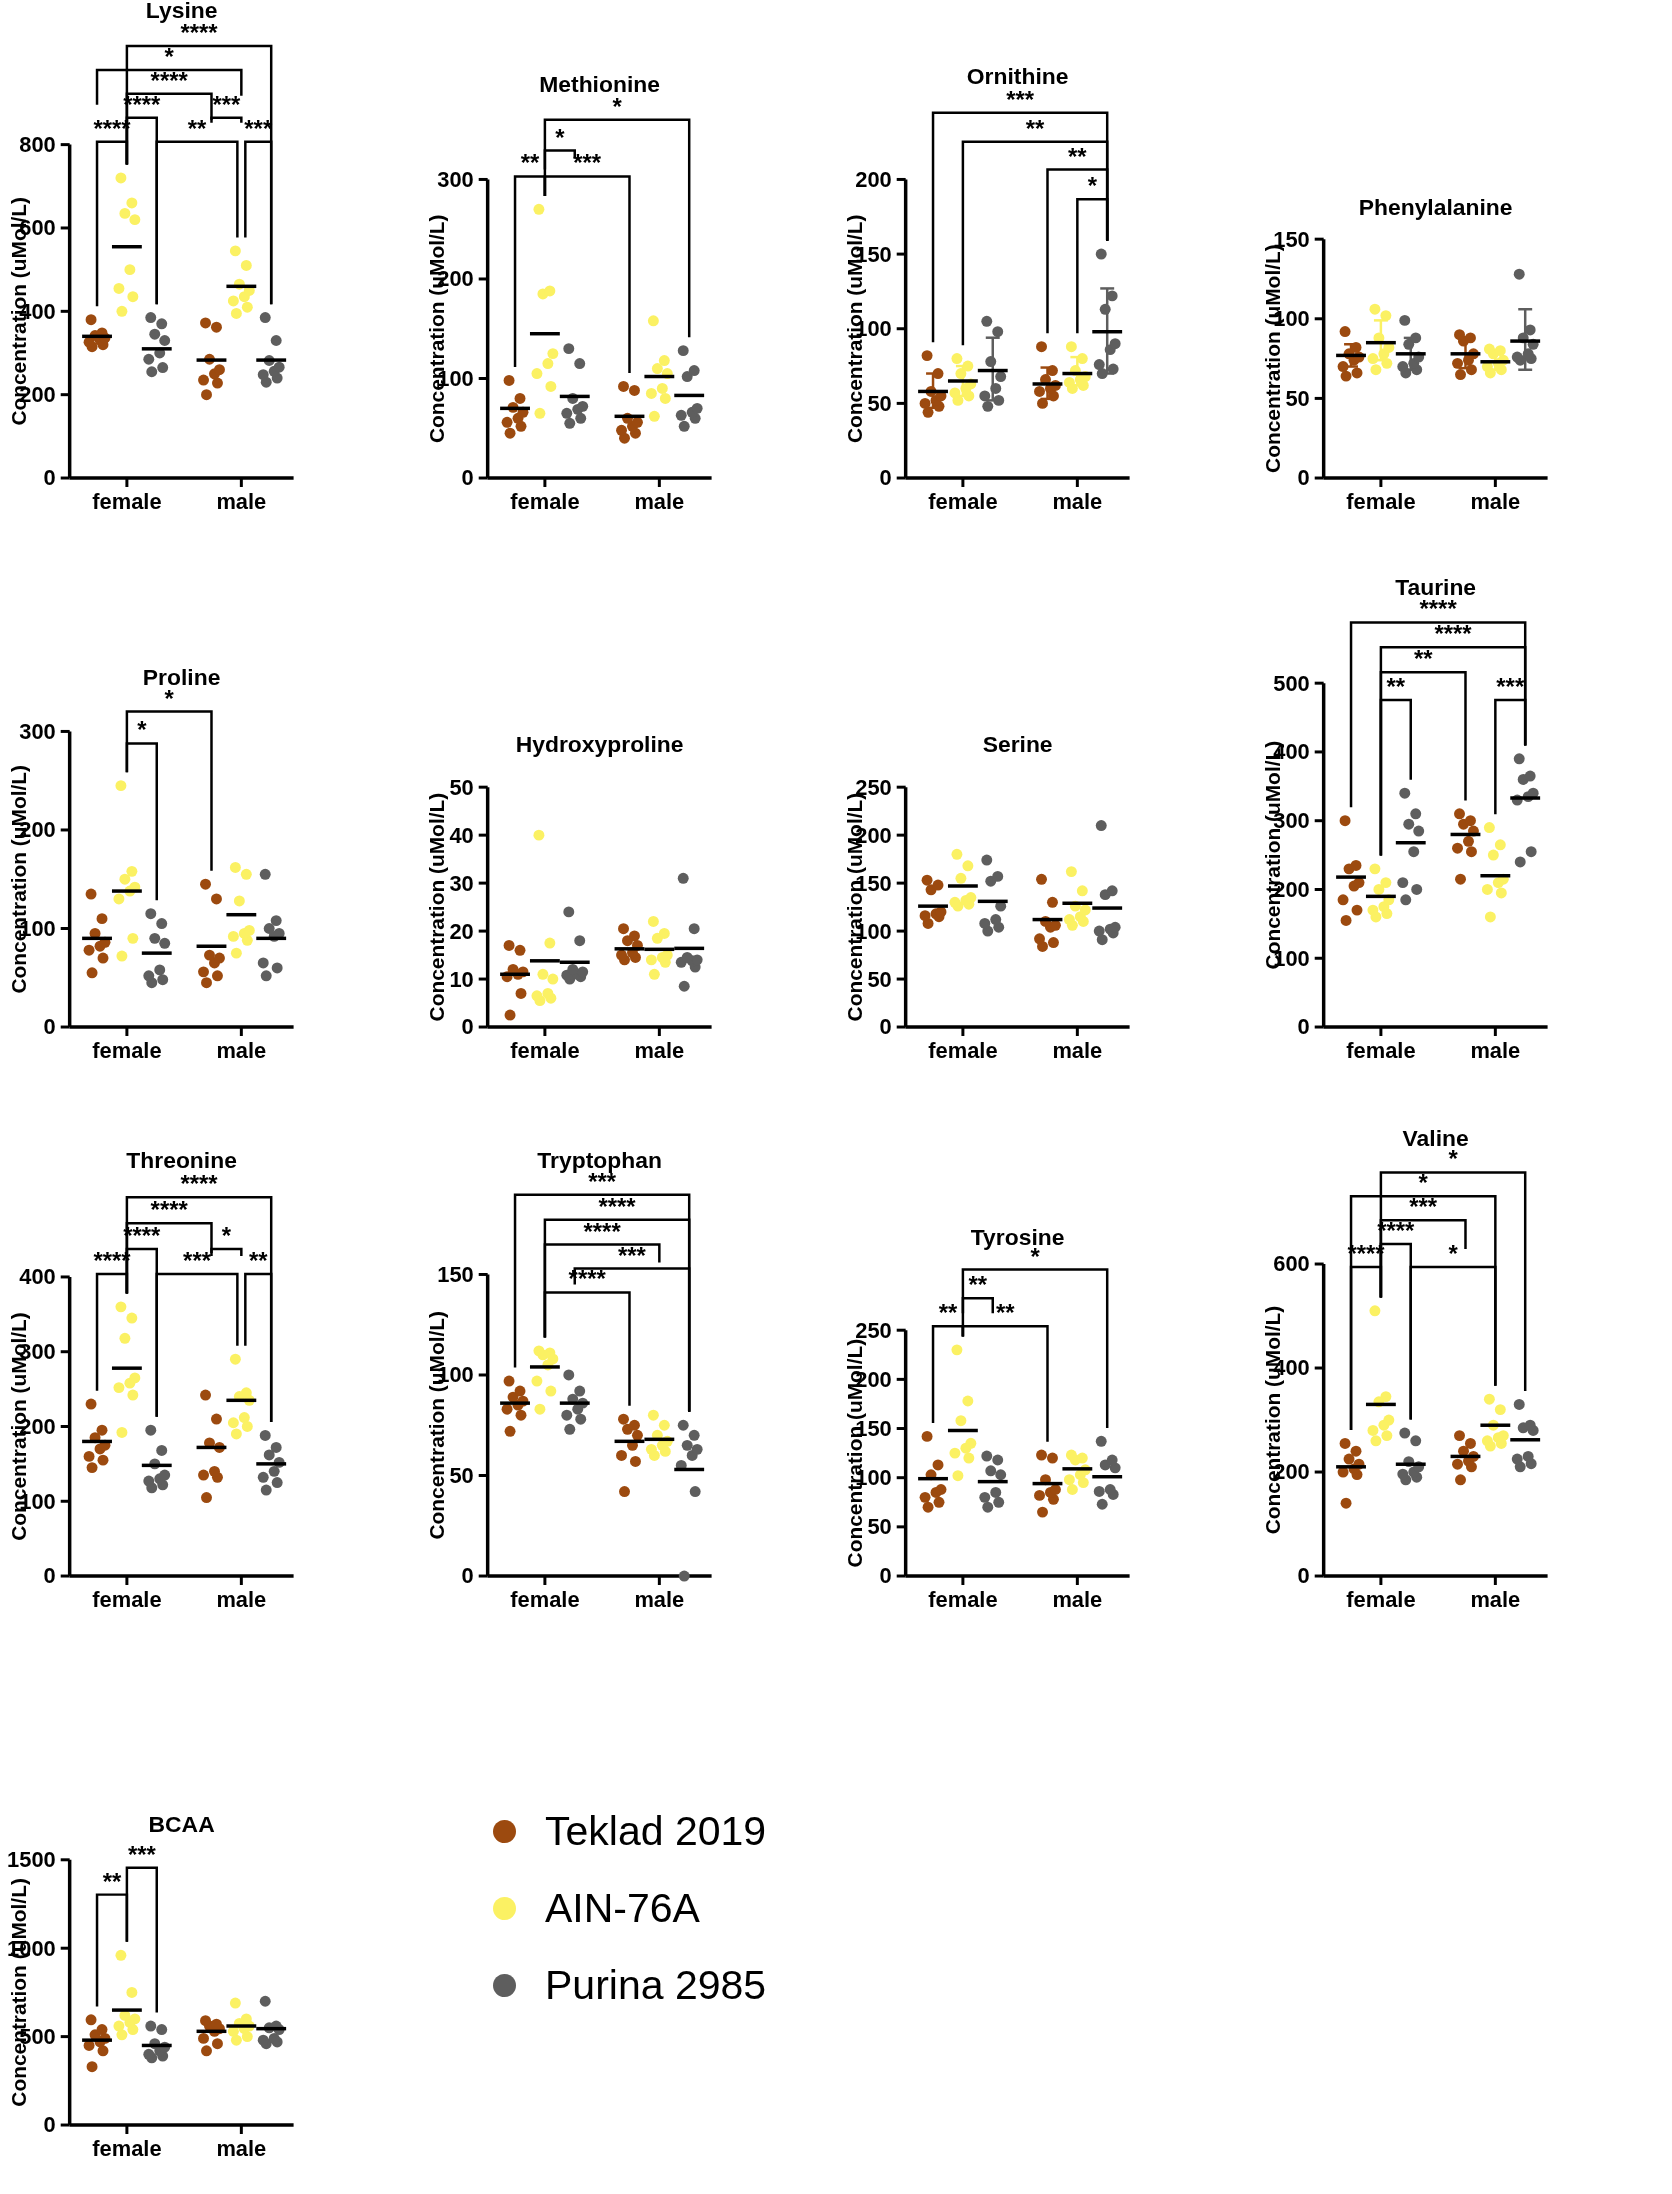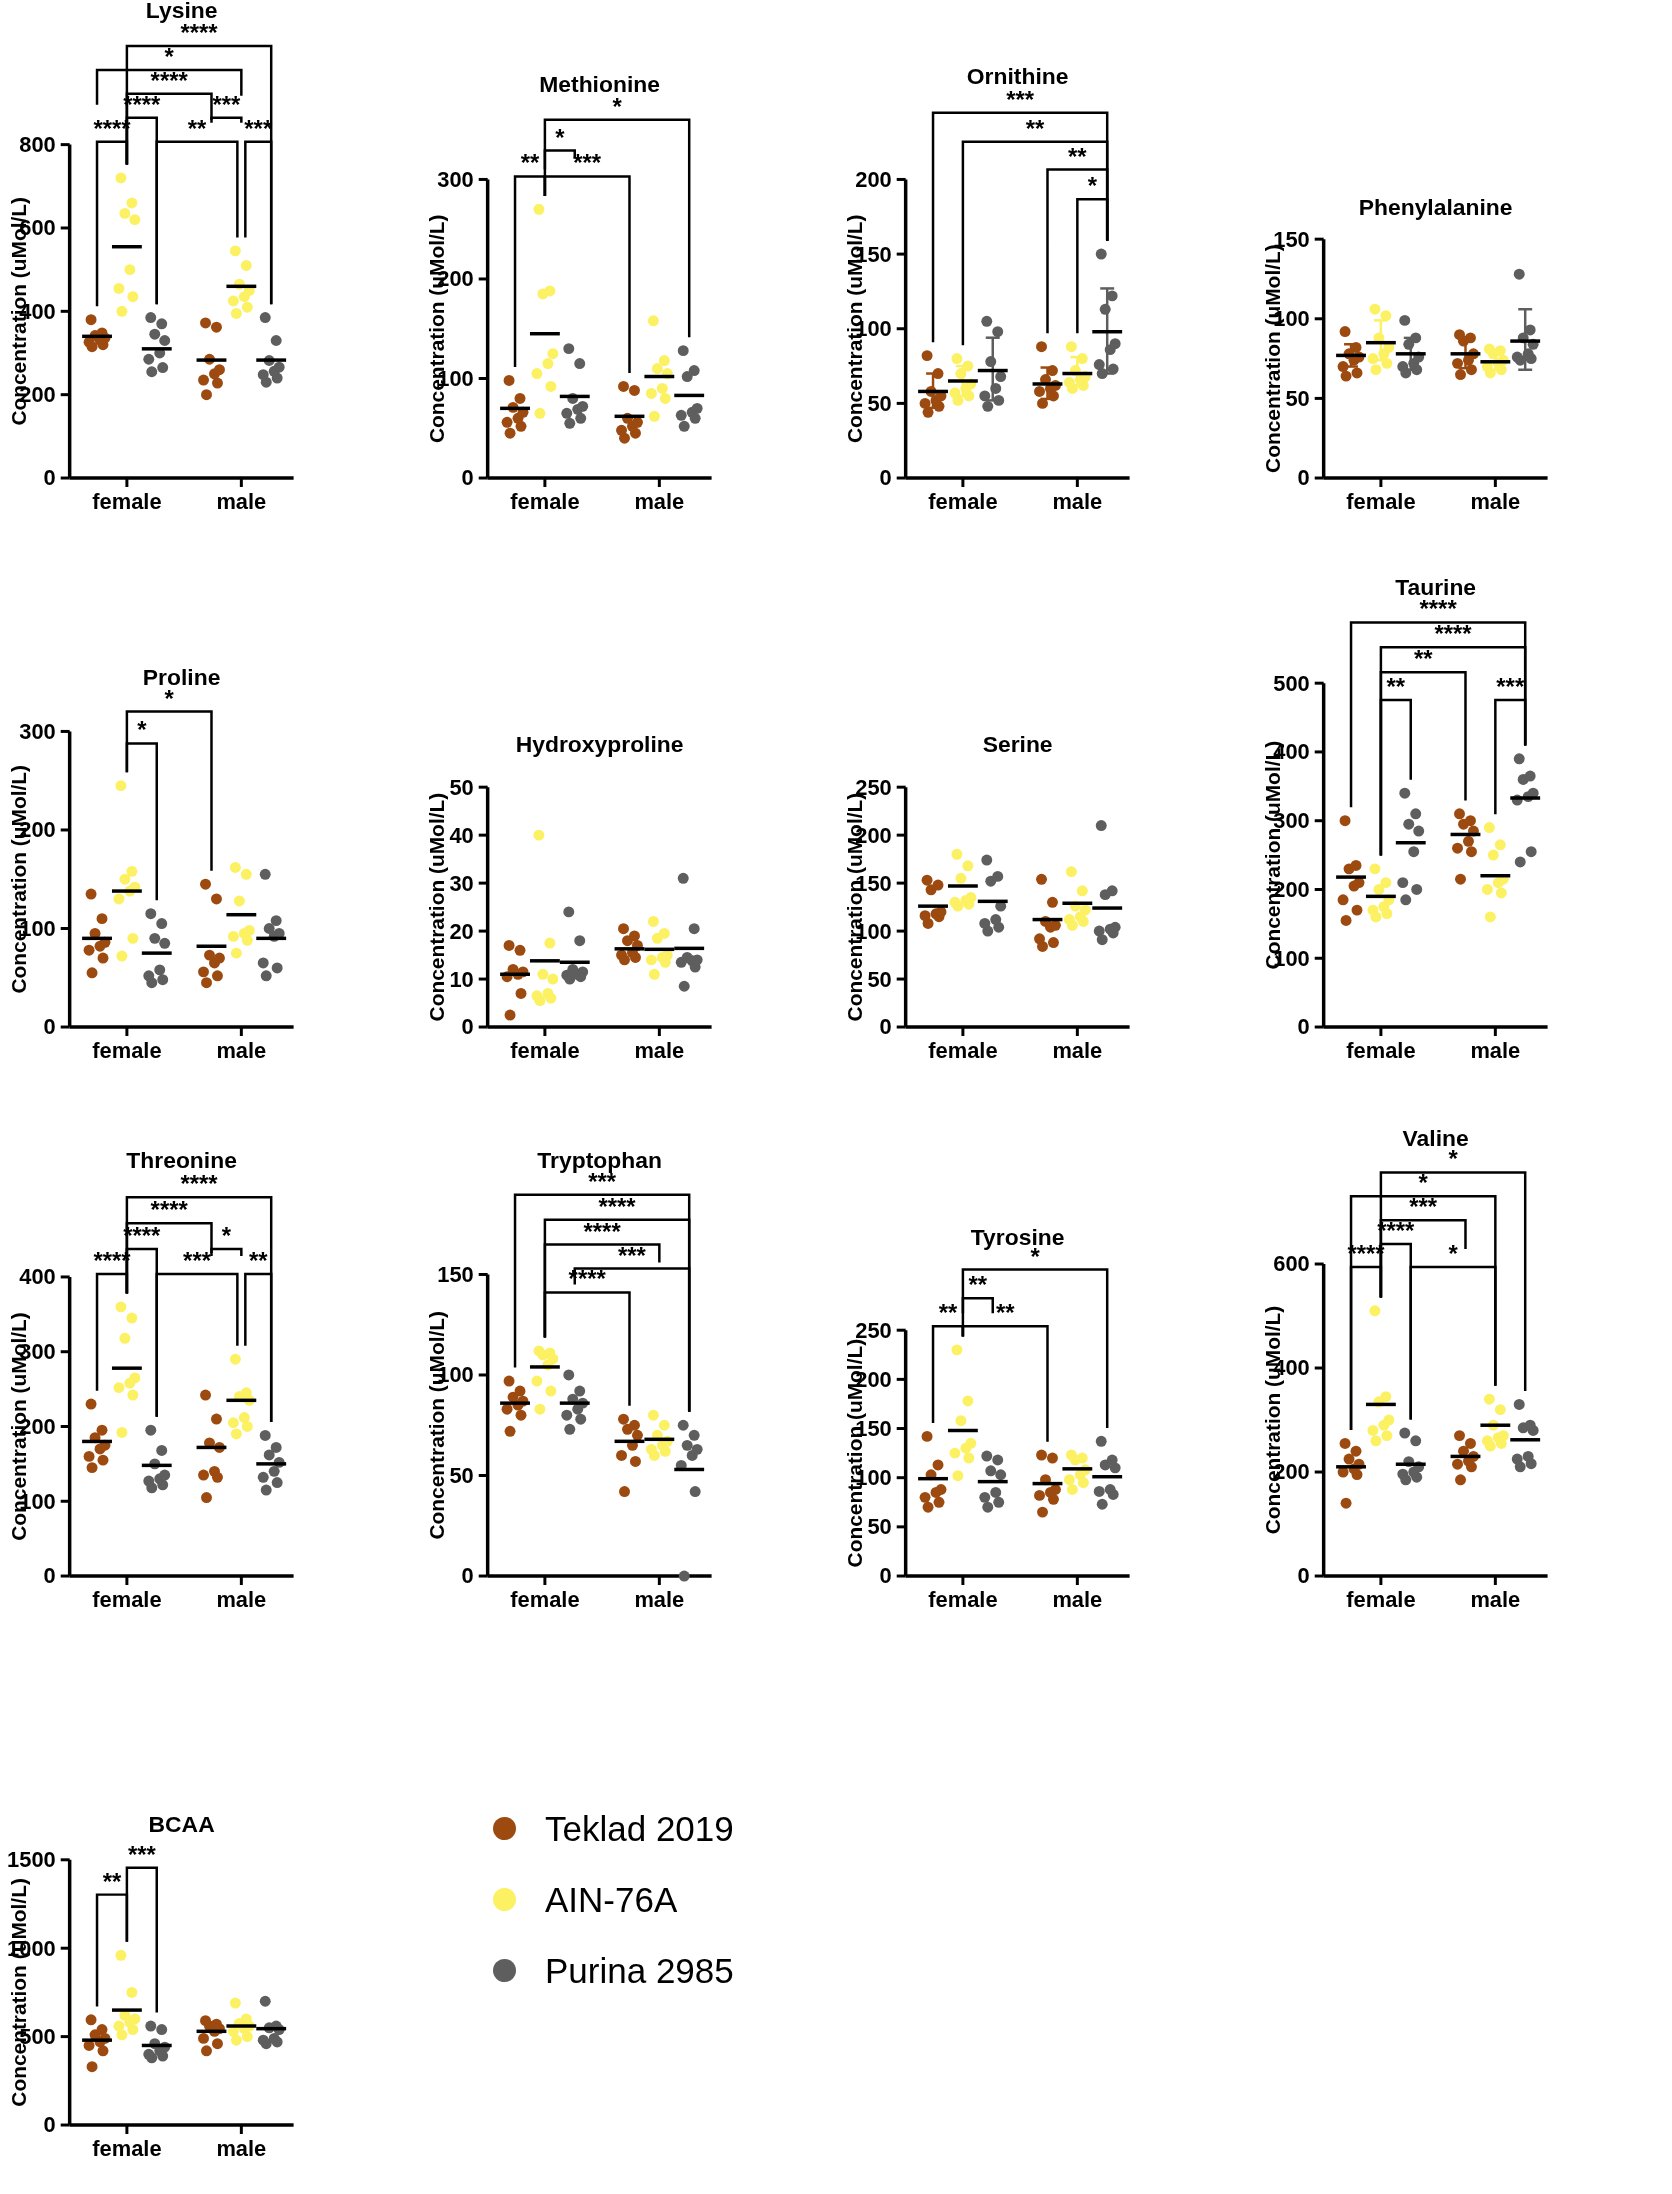--- a/index.html
+++ b/index.html
@@ -4,21 +4,21 @@
 <style>
   html,body{margin:0;padding:0;background:#fff;}
   body{width:1673px;height:2194px;font-family:"Liberation Sans",sans-serif;}
   .figure{display:grid;grid-template-columns:repeat(4,418px);grid-template-rows:repeat(4,549px);width:1673px;height:2194px;}
   .cell{position:relative;width:418px;height:549px;text-align:right;}
   svg{display:block;}
   svg text{fill:#000;}
   .legend-box{padding-top:164px;padding-left:75px;}
   .legend-item{display:flex;align-items:center;margin-bottom:36px;}
   .legend-dot{width:23px;height:23px;border-radius:50%;margin-right:29px;flex:0 0 auto;}
-  .legend-label{font-size:35px;color:#000;line-height:1;}
+  .legend-label{font-size:41px;color:#000;line-height:1;}
 </style>
 </head>
 <body>
 
 <div class="figure" id="fig">
     <div class="cell">
       <svg viewBox="0 0 840 1102" width="418" height="549">
         <text x="365" y="36" font-size="46" font-weight="bold" text-anchor="middle">Lysine</text>
         <line x1="140" y1="290" x2="140" y2="960" stroke="#000" stroke-width="7"></line>
         <line x1="122" y1="960" x2="140" y2="960" stroke="#000" stroke-width="6"></line>

